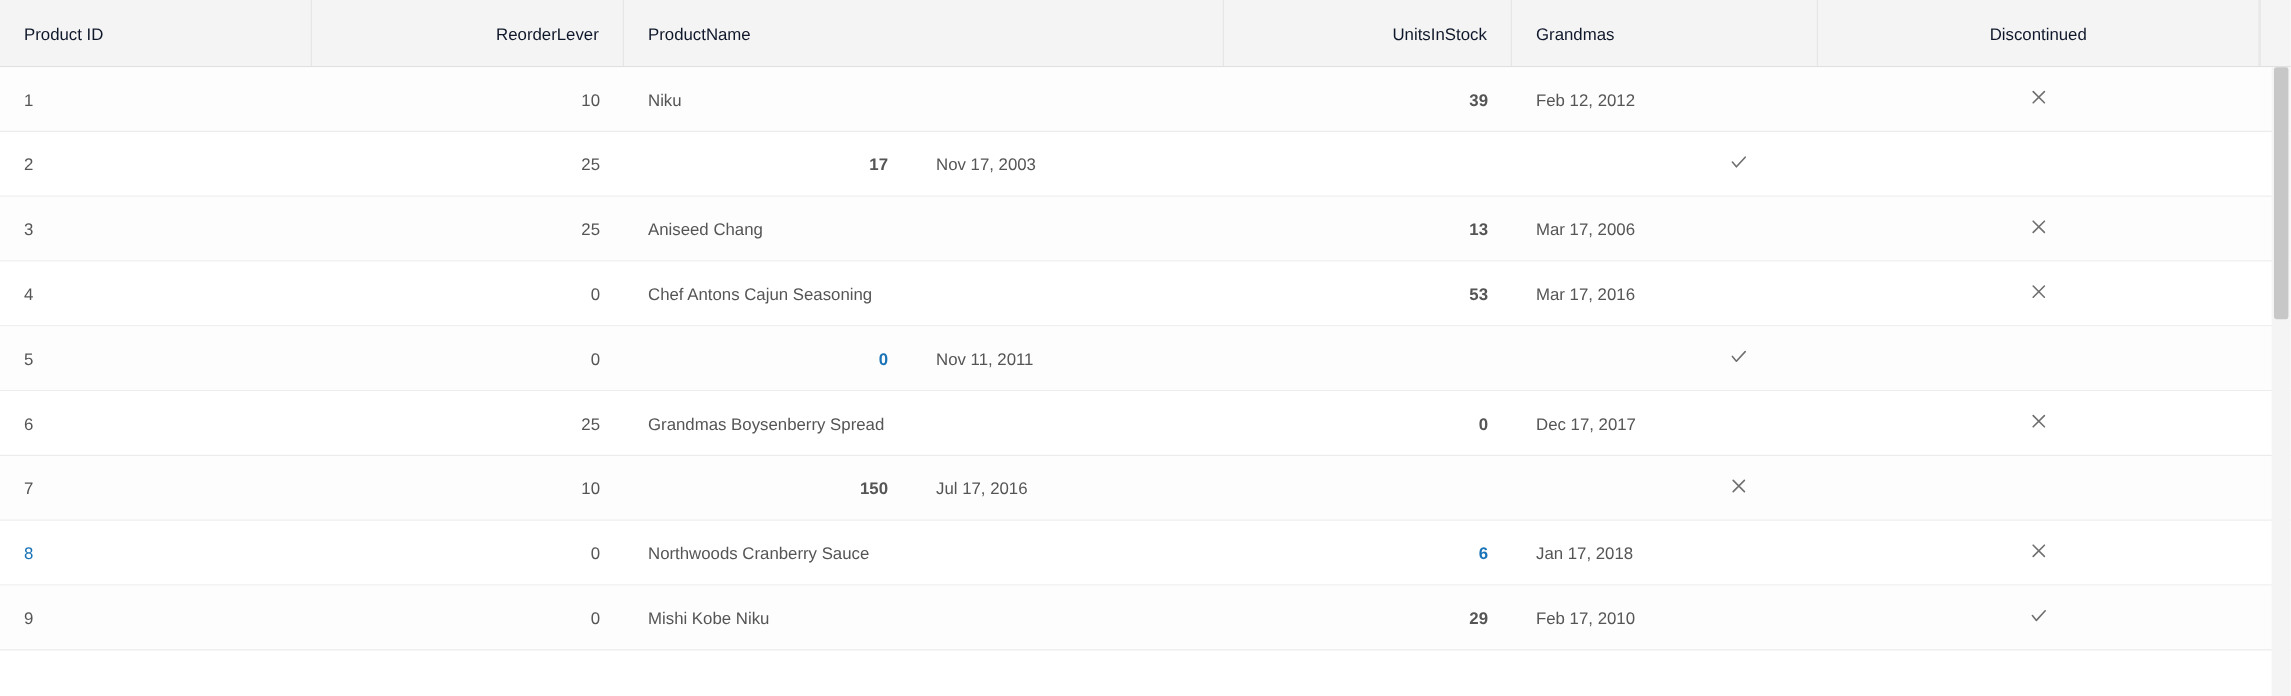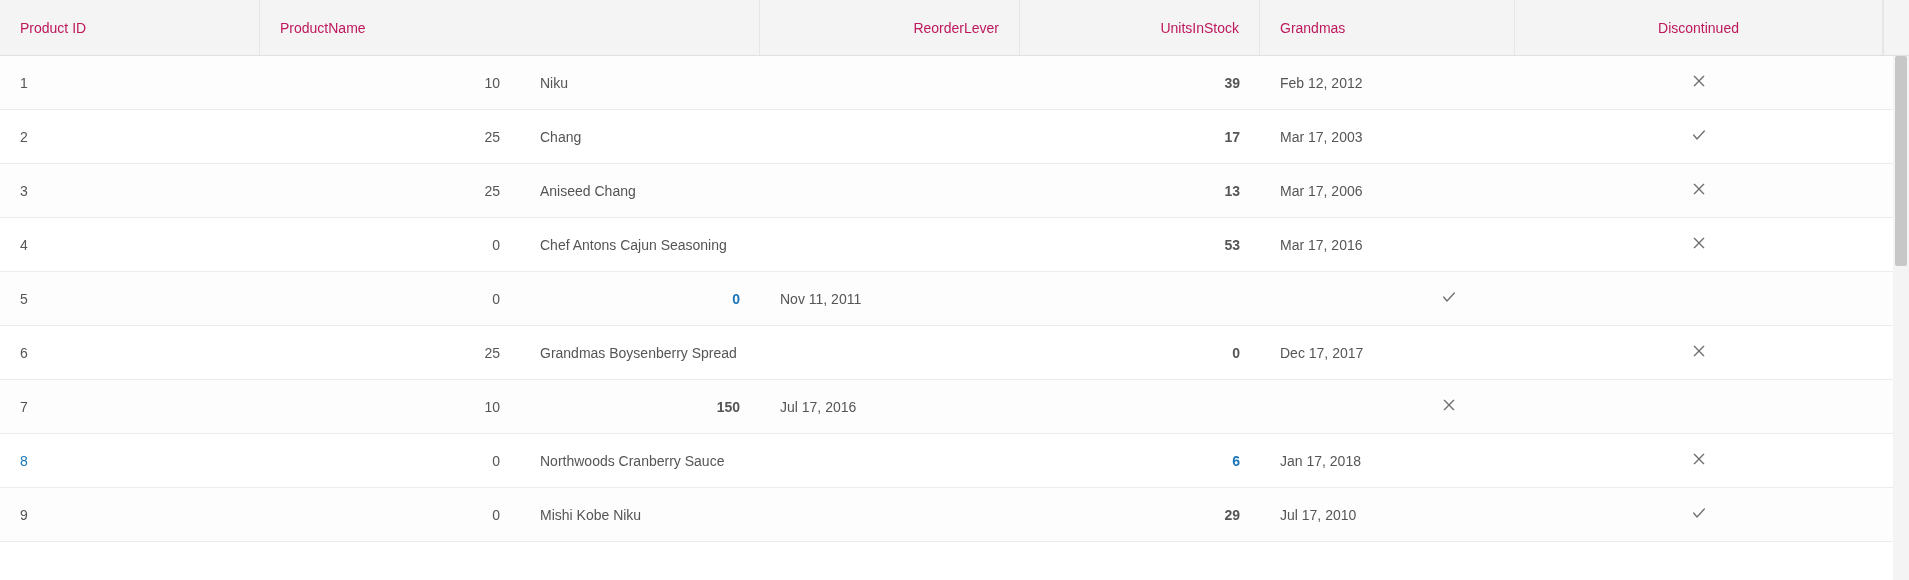--- a/index.html
+++ b/index.html
@@ -21,21 +21,21 @@
     height: 100%;
     display: flex;
     flex-direction: column;
   }
   .header-row {
     display: flex;
     height: 56px;
     background: #f4f4f4;
     border-bottom: 1px solid #e0e0e0;
     font-size: 14px;
-    color: #be185d;
+    color: #0f172a;
   }
   .body {
     flex: 1;
     overflow: hidden;
     position: relative;
   }
   .row {
     display: flex;
     height: 54px;
     border-bottom: 1px solid #ececec;
@@ -92,22 +92,22 @@
     border-radius: 2px;
   }
 </style>
 </head>
 <body>
 
 <div class="grid-wrap">
   <div class="grid">
     <div class="header-row">
       <div class="cell c-pid">Product ID</div>
+      <div class="cell c-reord">ReorderLever</div>
       <div class="cell c-name">ProductName</div>
-      <div class="cell c-reord">ReorderLever</div>
       <div class="cell c-units">UnitsInStock</div>
       <div class="cell c-date">Grandmas</div>
       <div class="cell c-disc">Discontinued</div>
       <div class="header-spacer"></div>
     </div>
     <div class="body" id="grid-body">
 
     <div class="row">
           <div class="cell c-pid">
             <span>1</span>
@@ -131,28 +131,25 @@
           </div>
           <div class="scrollbar-spacer"></div>
         </div>
         <div class="row">
           <div class="cell c-pid">
             <span>2</span>
           </div>
           <div class="cell c-reord">
             <span>25</span>
           </div>
-          <div class="cell c-name">
-            <span>Chang</span>
-          </div>
           <div class="cell c-units">
             <span>17</span>
           </div>
           <div class="cell c-date">
-            <span>Mar 17, 2003</span>
+            <span>Nov 17, 2003</span>
           </div>
           <div class="cell c-disc">
             <span class="icon"><svg viewBox="0 0 24 24">
                 <polyline points="4 12 9 18 20 6"></polyline>
               </svg></span>
           </div>
           <div class="scrollbar-spacer"></div>
         </div>
         <div class="row">
           <div class="cell c-pid">
@@ -293,21 +290,21 @@
           <div class="cell c-reord">
             <span>0</span>
           </div>
           <div class="cell c-name">
             <span>Mishi Kobe Niku</span>
           </div>
           <div class="cell c-units">
             <span>29</span>
           </div>
           <div class="cell c-date">
-            <span>Jul 17, 2010</span>
+            <span>Feb 17, 2010</span>
           </div>
           <div class="cell c-disc">
             <span class="icon"><svg viewBox="0 0 24 24">
                 <polyline points="4 12 9 18 20 6"></polyline>
               </svg></span>
           </div>
           <div class="scrollbar-spacer"></div>
         </div>
       </div>
   </div>

